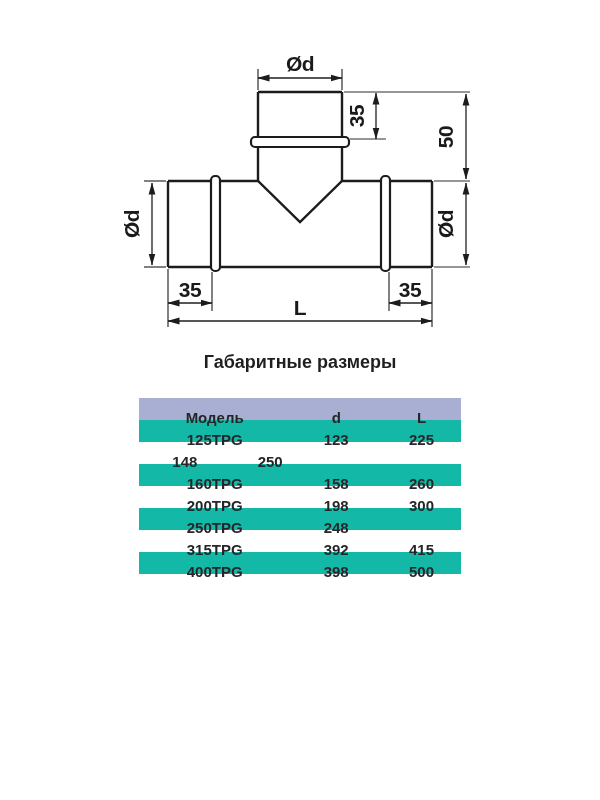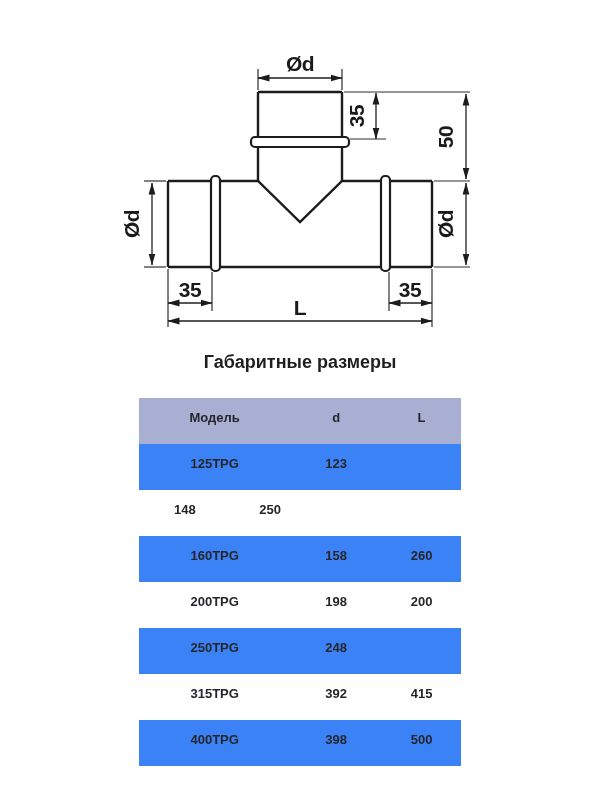--- a/index.html
+++ b/index.html
@@ -18,26 +18,26 @@
   .dim     { stroke:#1f1f1f; stroke-width:1.3; fill:none; }
   .dlabel  { font-family:"Liberation Sans", sans-serif; font-size:21px; font-weight:bold; fill:#1a1a1a; letter-spacing:-0.5px; }
   
   .table-title {
     position:absolute; top:352px; left:0; width:600px;
     text-align:center; font-size:18px; font-weight:bold; color:#1f1f1f;
   }
   
   .dim-table { position:absolute; top:398px; left:139px; width:322px; }
   .t-row {
-    display:flex; height:46px; line-height:39px;
-    font-size:13px; font-weight:600; color:#26262a; text-align:center;
+    display:flex; height:22px; line-height:39px;
+    font-size:15px; font-weight:600; color:#26262a; text-align:center;
     background:#ffffff;
   }
   .t-row.head   { background:#a9afd3; }
-  .t-row.stripe { background:#3b82f6; }
+  .t-row.stripe { background:#14b8a6; }
   .c1 { width:47%; }
   .c2 { width:28.5%; }
   .c3 { width:24.5%; }
 </style>
 </head>
 <body>
 
 <svg class="diagram" width="600" height="345" viewBox="0 0 600 345" xmlns="http://www.w3.org/2000/svg">
   <defs>
     <marker id="arr" markerUnits="userSpaceOnUse" markerWidth="12" markerHeight="8" refX="11.5" refY="4" orient="auto-start-reverse">
@@ -99,34 +99,35 @@
 <div class="dim-table">
   <div class="t-row head">
     <div class="c1">Модель</div>
     <div class="c2">d</div>
     <div class="c3">L</div>
   </div>
 
   <div class="t-row stripe">
     <div class="c1">125TPG</div>
     <div class="c2">123</div>
+    <div class="c3">225</div>
   </div>
   <div class="t-row">
     <div class="c2">148</div>
     <div class="c3">250</div>
   </div>
   <div class="t-row stripe">
     <div class="c1">160TPG</div>
     <div class="c2">158</div>
     <div class="c3">260</div>
   </div>
   <div class="t-row">
     <div class="c1">200TPG</div>
     <div class="c2">198</div>
-    <div class="c3">200</div>
+    <div class="c3">300</div>
   </div>
   <div class="t-row stripe">
     <div class="c1">250TPG</div>
     <div class="c2">248</div>
   </div>
   <div class="t-row">
     <div class="c1">315TPG</div>
     <div class="c2">392</div>
     <div class="c3">415</div>
   </div>

